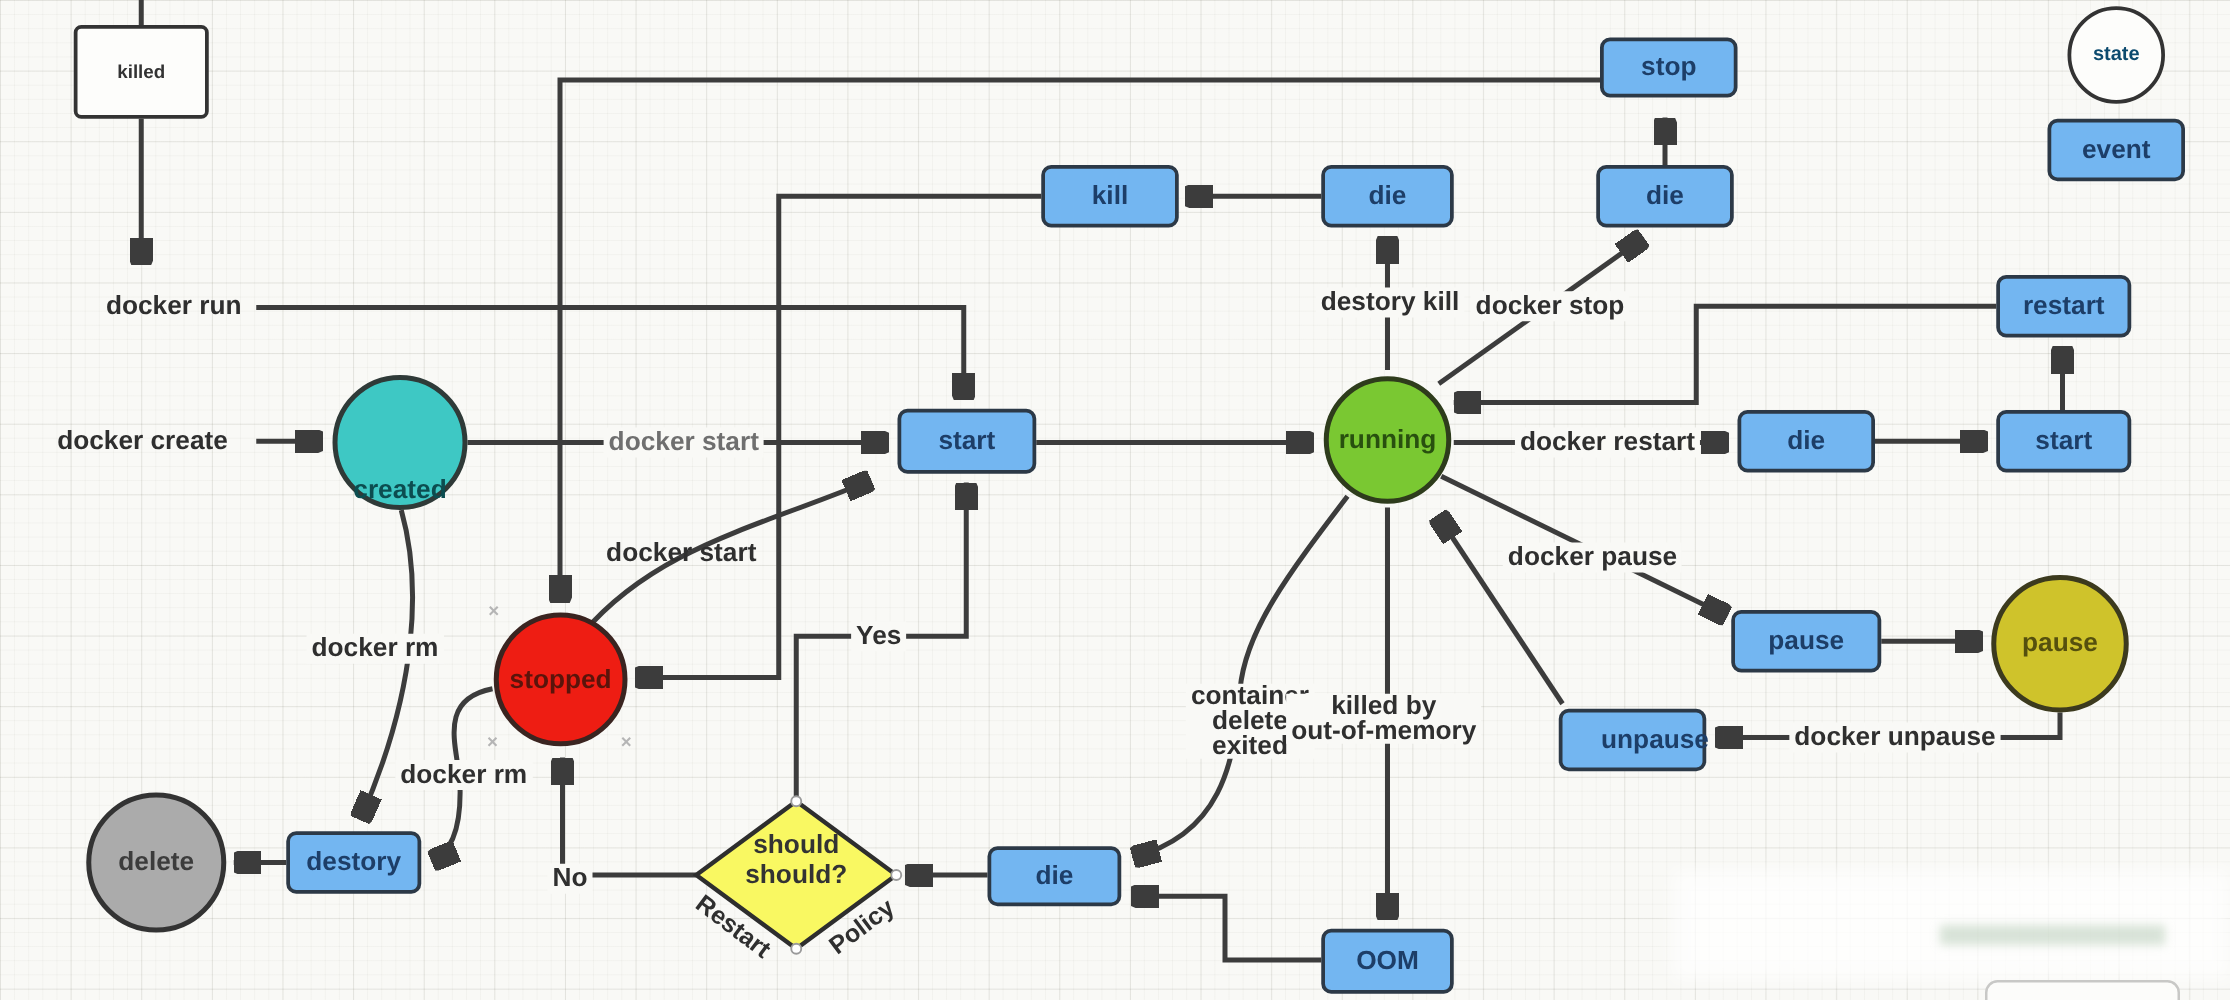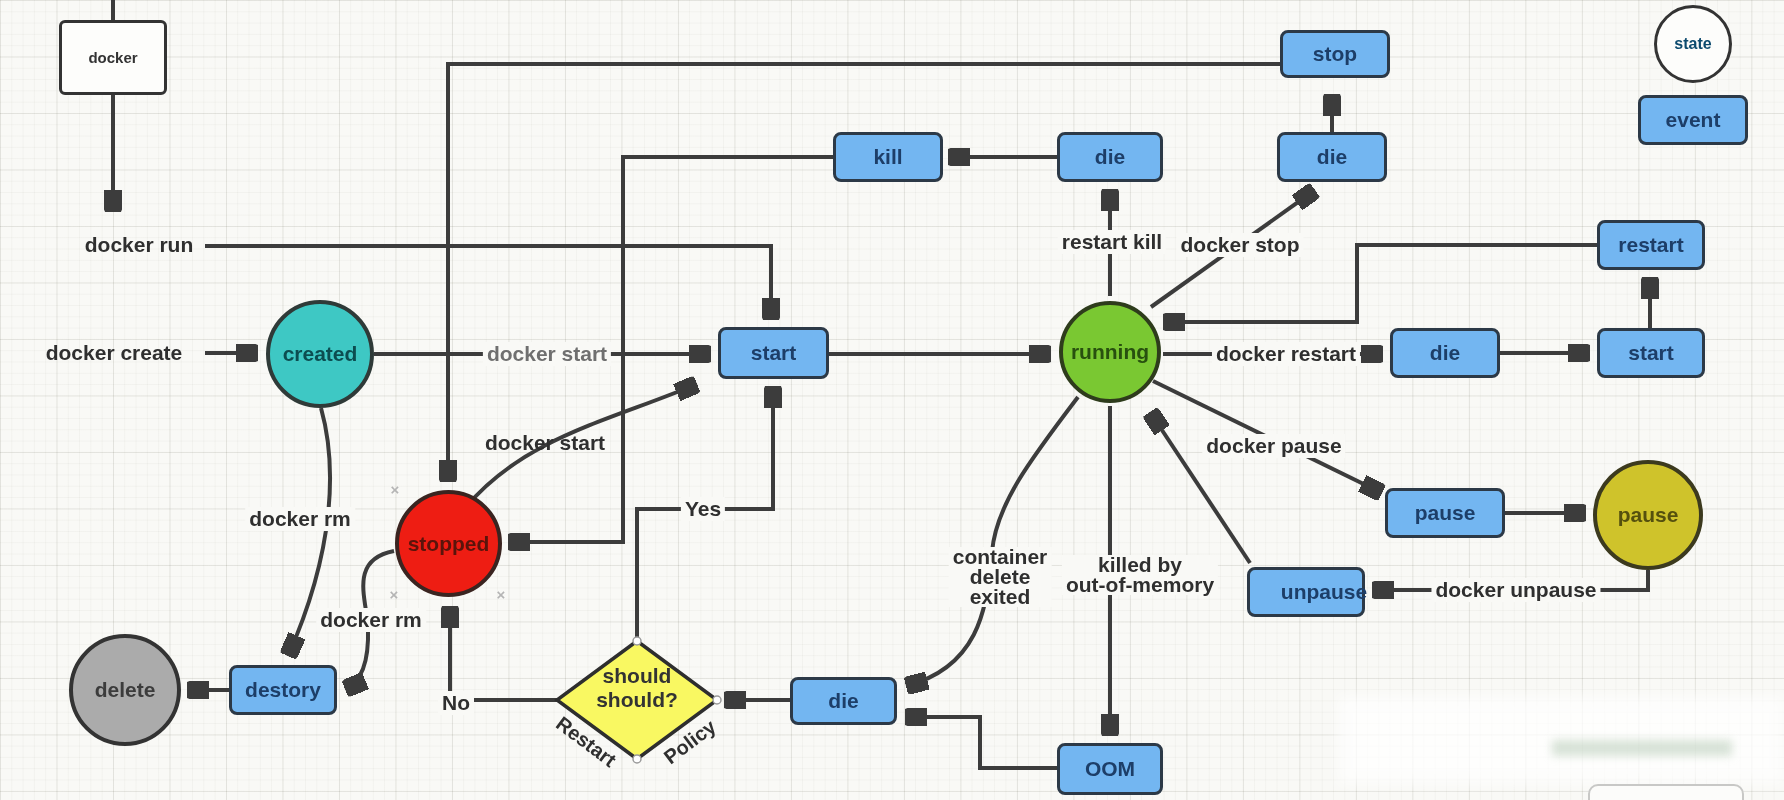--- a/index.html
+++ b/index.html
@@ -21,21 +21,21 @@
   #wires{position:absolute;left:0;top:0;}
   #wires path, #wires polyline{fill:none;stroke:var(--c-line);stroke-width:4;}
   #wires polygon.diamond{fill:var(--c-diamond_fill);stroke:#2e2e2e;stroke-width:3.5;}
   #wires circle.dot{fill:#fff;stroke:#9a9a9a;stroke-width:1.5;}
 
   .node{position:absolute;display:flex;align-items:center;justify-content:center;
         font-weight:bold;font-size:21px;}
   .ebox{background:var(--c-event_box_fill);border:3.5px solid var(--c-event_box_border);
         border-radius:8px;color:var(--c-event_box_text);}
   .circle{border-radius:50%;border:4px solid #2f3a38;}
-  .created{background:var(--c-created_fill);color:#0c4d50;}
+  .created{background:var(--c-created_fill);color:#0c4d50;align-items:flex-end;}
   .running{background:var(--c-running_fill);color:#28500f;border-color:#2e3c1c;}
   .stopped{background:var(--c-stopped_fill);color:#5a140b;border-color:#3a2420;}
   .pausec{background:var(--c-paused_fill);color:#55500e;border-color:#3c3a1e;}
   .deletec{background:var(--c-deleted_fill);color:#3c3c3c;border-color:#333;}
   .whitebox{background:#fdfdfb;border:3px solid #333;border-radius:6px;color:#333;
             font-size:15px;}
   .statec{background:#fdfdfb;border:3px solid #333;border-radius:50%;color:#0c4a6e;
           font-size:16px;}
 
   .lbl{position:absolute;transform:translate(-50%,-50%);font-weight:bold;font-size:21px;
@@ -104,21 +104,21 @@
   </svg>
 
   <div class="node statec" style="left:1654px;top:5px;width:78px;height:78px;">
     <span>state</span>
   </div>
   <div class="node ebox" style="left:1638px;top:95px;width:110px;height:50px;">
     <span>event</span>
   </div>
 
   <div class="node whitebox" style="left:59px;top:20px;width:108px;height:75px;">
-    <span>docker</span>
+    <span>killed</span>
   </div>
 
   <div class="node circle created" style="left:266px;top:300px;width:108px;height:108px;">
     <span>created</span>
   </div>
   <div class="node circle running" style="left:1059px;top:301px;width:102px;height:102px;">
     <span>running</span>
   </div>
   <div class="node circle stopped" style="left:395px;top:490px;width:107px;height:107px;">
     <span>stopped</span>
@@ -174,34 +174,34 @@
     <div>should</div>
     <div>should?</div>
   </div>
 
   <div class="lbl" style="left:114px;top:245px;margin-left:25px;">docker run</div>
   <div class="lbl" style="left:114px;top:353px;text-align:center;">docker create</div>
   <div class="lbl mask gray" style="left:547px;top:354px;">docker start</div>
   <div class="lbl" style="left:545px;top:443px;">docker start</div>
   <div class="lbl mask" style="left:300px;top:519px;">docker rm</div>
   <div class="lbl mask" style="left:371px;top:620px;">docker rm</div>
-  <div class="lbl mask" style="left:1112px;top:242px;">restart kill</div>
+  <div class="lbl mask" style="left:1112px;top:242px;">destory kill</div>
   <div class="lbl mask" style="left:1240px;top:245px;">docker stop</div>
   <div class="lbl mask" style="left:1286px;top:354px;">docker restart</div>
   <div class="lbl mask" style="left:1274px;top:446px;">docker pause</div>
   <div class="lbl mask" style="left:1516px;top:590px;">docker unpause</div>
   <div class="lbl mask" style="left:703px;top:509px;">Yes</div>
   <div class="lbl mask" style="left:456px;top:703px;">No</div>
 
   <div class="lbl mask sm" style="left:1000px;top:577px;">
     <div>container</div>
     <div>delete</div>
     <div>exited</div>
   </div>
-  <div class="lbl mask sm" style="left:1140px;top:575px;">
+  <div class="lbl mask sm" style="left:1107px;top:575px;">
     <div>killed by</div>
     <div>out-of-memory</div>
   </div>
 
   <div class="lbl" style="left:586px;top:742px;transform:translate(-50%,-50%) rotate(37deg);font-size:20px;">Restart</div>
   <div class="lbl" style="left:690px;top:742px;transform:translate(-50%,-50%) rotate(-37deg);font-size:20px;">Policy</div>
 
   <div class="xmark" style="left:395px;top:489px;">×</div>
   <div class="xmark" style="left:394px;top:594px;">×</div>
   <div class="xmark" style="left:501px;top:594px;">×</div>

